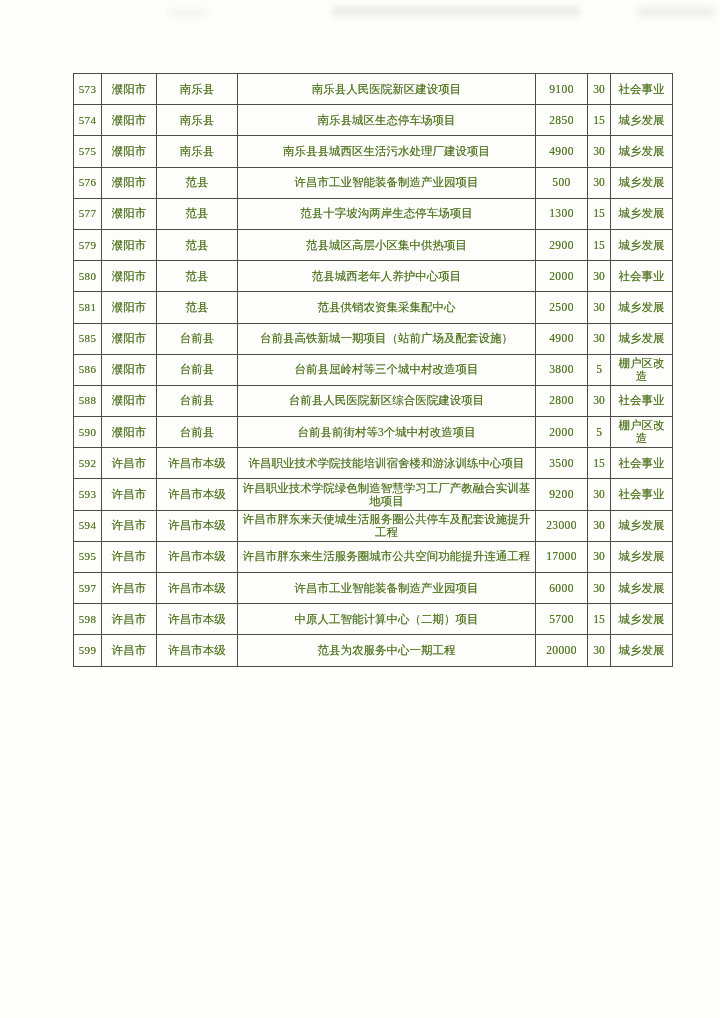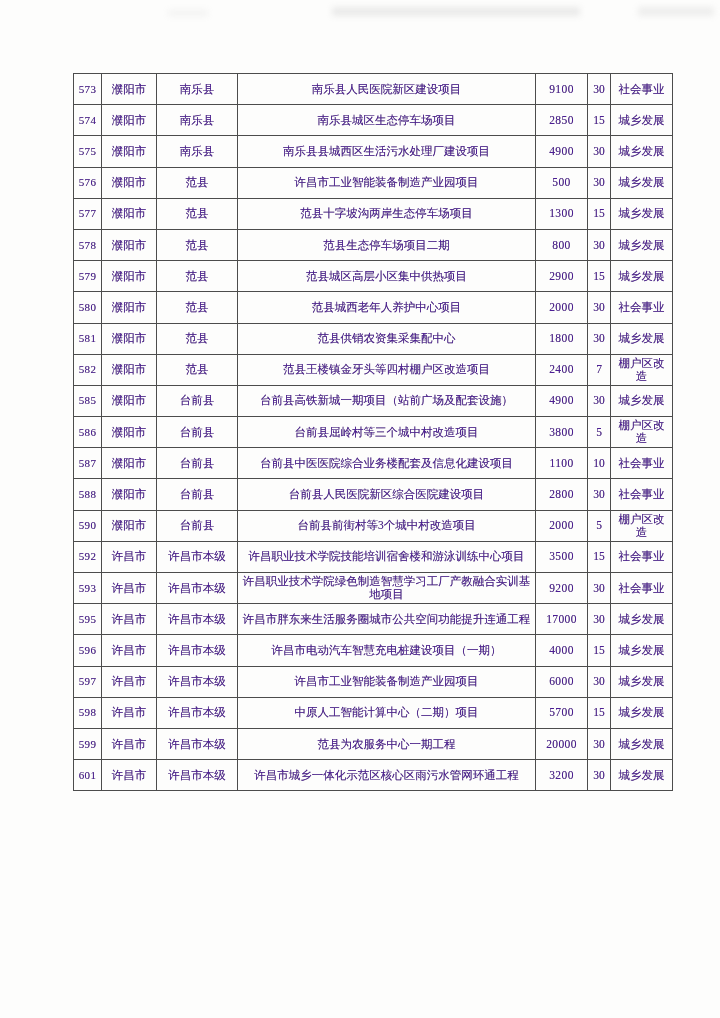--- a/index.html
+++ b/index.html
@@ -7,21 +7,21 @@
     padding: 0;
     background: #ffffff;
   }
   .page {
     position: relative;
     width: 720px;
     height: 1018px;
     background: #fdfdfc;
     overflow: hidden;
     font-family: "Liberation Serif", "DejaVu Serif", serif;
-    color: #4c1d95;
+    color: #4d7c0f;
   }
   
   .smudge {
     position: absolute;
     background: #a8a8a8;
     filter: blur(3px);
     pointer-events: none;
   }
   .smudge.s1 { left: 332px; top: 7px; width: 248px; height: 9px; opacity: .22; }
   .smudge.s2 { left: 638px; top: 7px; width: 76px; height: 9px; opacity: .18; }
@@ -117,29 +117,20 @@
         <tr>
     <td class="c-no">577</td>
     <td class="c-city">濮阳市</td>
     <td class="c-county">范县</td>
     <td class="c-project">范县十字坡沟两岸生态停车场项目</td>
     <td class="c-amount">1300</td>
     <td class="c-term">15</td>
     <td class="c-category">城乡发展</td>
   </tr>
         <tr>
-    <td class="c-no">578</td>
-    <td class="c-city">濮阳市</td>
-    <td class="c-county">范县</td>
-    <td class="c-project">范县生态停车场项目二期</td>
-    <td class="c-amount">800</td>
-    <td class="c-term">30</td>
-    <td class="c-category">城乡发展</td>
-  </tr>
-        <tr>
     <td class="c-no">579</td>
     <td class="c-city">濮阳市</td>
     <td class="c-county">范县</td>
     <td class="c-project">范县城区高层小区集中供热项目</td>
     <td class="c-amount">2900</td>
     <td class="c-term">15</td>
     <td class="c-category">城乡发展</td>
   </tr>
         <tr>
     <td class="c-no">580</td>
@@ -148,61 +139,43 @@
     <td class="c-project">范县城西老年人养护中心项目</td>
     <td class="c-amount">2000</td>
     <td class="c-term">30</td>
     <td class="c-category">社会事业</td>
   </tr>
         <tr>
     <td class="c-no">581</td>
     <td class="c-city">濮阳市</td>
     <td class="c-county">范县</td>
     <td class="c-project">范县供销农资集采集配中心</td>
-    <td class="c-amount">1800</td>
-    <td class="c-term">30</td>
-    <td class="c-category">城乡发展</td>
-  </tr>
-        <tr>
-    <td class="c-no">582</td>
-    <td class="c-city">濮阳市</td>
-    <td class="c-county">范县</td>
-    <td class="c-project">范县王楼镇金牙头等四村棚户区改造项目</td>
-    <td class="c-amount">2400</td>
-    <td class="c-term">7</td>
-    <td class="c-category">棚户区改造</td>
+    <td class="c-amount">2500</td>
+    <td class="c-term">30</td>
+    <td class="c-category">城乡发展</td>
   </tr>
         <tr>
     <td class="c-no">585</td>
     <td class="c-city">濮阳市</td>
     <td class="c-county">台前县</td>
     <td class="c-project">台前县高铁新城一期项目（站前广场及配套设施）</td>
     <td class="c-amount">4900</td>
     <td class="c-term">30</td>
     <td class="c-category">城乡发展</td>
   </tr>
         <tr>
     <td class="c-no">586</td>
     <td class="c-city">濮阳市</td>
     <td class="c-county">台前县</td>
     <td class="c-project">台前县屈岭村等三个城中村改造项目</td>
     <td class="c-amount">3800</td>
     <td class="c-term">5</td>
     <td class="c-category">棚户区改造</td>
   </tr>
         <tr>
-    <td class="c-no">587</td>
-    <td class="c-city">濮阳市</td>
-    <td class="c-county">台前县</td>
-    <td class="c-project">台前县中医医院综合业务楼配套及信息化建设项目</td>
-    <td class="c-amount">1100</td>
-    <td class="c-term">10</td>
-    <td class="c-category">社会事业</td>
-  </tr>
-        <tr>
     <td class="c-no">588</td>
     <td class="c-city">濮阳市</td>
     <td class="c-county">台前县</td>
     <td class="c-project">台前县人民医院新区综合医院建设项目</td>
     <td class="c-amount">2800</td>
     <td class="c-term">30</td>
     <td class="c-category">社会事业</td>
   </tr>
         <tr>
     <td class="c-no">590</td>
@@ -225,38 +198,38 @@
         <tr>
     <td class="c-no">593</td>
     <td class="c-city">许昌市</td>
     <td class="c-county">许昌市本级</td>
     <td class="c-project">许昌职业技术学院绿色制造智慧学习工厂产教融合实训基地项目</td>
     <td class="c-amount">9200</td>
     <td class="c-term">30</td>
     <td class="c-category">社会事业</td>
   </tr>
         <tr>
+    <td class="c-no">594</td>
+    <td class="c-city">许昌市</td>
+    <td class="c-county">许昌市本级</td>
+    <td class="c-project">许昌市胖东来天使城生活服务圈公共停车及配套设施提升工程</td>
+    <td class="c-amount">23000</td>
+    <td class="c-term">30</td>
+    <td class="c-category">城乡发展</td>
+  </tr>
+        <tr>
     <td class="c-no">595</td>
     <td class="c-city">许昌市</td>
     <td class="c-county">许昌市本级</td>
     <td class="c-project">许昌市胖东来生活服务圈城市公共空间功能提升连通工程</td>
     <td class="c-amount">17000</td>
     <td class="c-term">30</td>
     <td class="c-category">城乡发展</td>
   </tr>
         <tr>
-    <td class="c-no">596</td>
-    <td class="c-city">许昌市</td>
-    <td class="c-county">许昌市本级</td>
-    <td class="c-project">许昌市电动汽车智慧充电桩建设项目（一期）</td>
-    <td class="c-amount">4000</td>
-    <td class="c-term">15</td>
-    <td class="c-category">城乡发展</td>
-  </tr>
-        <tr>
     <td class="c-no">597</td>
     <td class="c-city">许昌市</td>
     <td class="c-county">许昌市本级</td>
     <td class="c-project">许昌市工业智能装备制造产业园项目</td>
     <td class="c-amount">6000</td>
     <td class="c-term">30</td>
     <td class="c-category">城乡发展</td>
   </tr>
         <tr>
     <td class="c-no">598</td>
@@ -266,27 +239,18 @@
     <td class="c-amount">5700</td>
     <td class="c-term">15</td>
     <td class="c-category">城乡发展</td>
   </tr>
         <tr>
     <td class="c-no">599</td>
     <td class="c-city">许昌市</td>
     <td class="c-county">许昌市本级</td>
     <td class="c-project">范县为农服务中心一期工程</td>
     <td class="c-amount">20000</td>
-    <td class="c-term">30</td>
-    <td class="c-category">城乡发展</td>
-  </tr>
-        <tr>
-    <td class="c-no">601</td>
-    <td class="c-city">许昌市</td>
-    <td class="c-county">许昌市本级</td>
-    <td class="c-project">许昌市城乡一体化示范区核心区雨污水管网环通工程</td>
-    <td class="c-amount">3200</td>
     <td class="c-term">30</td>
     <td class="c-category">城乡发展</td>
   </tr>
       </tbody>
   </table>
 </div>
 
 </body></html>

